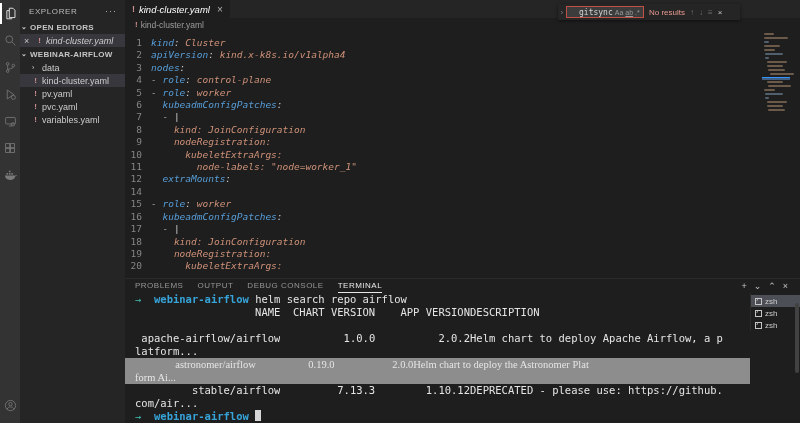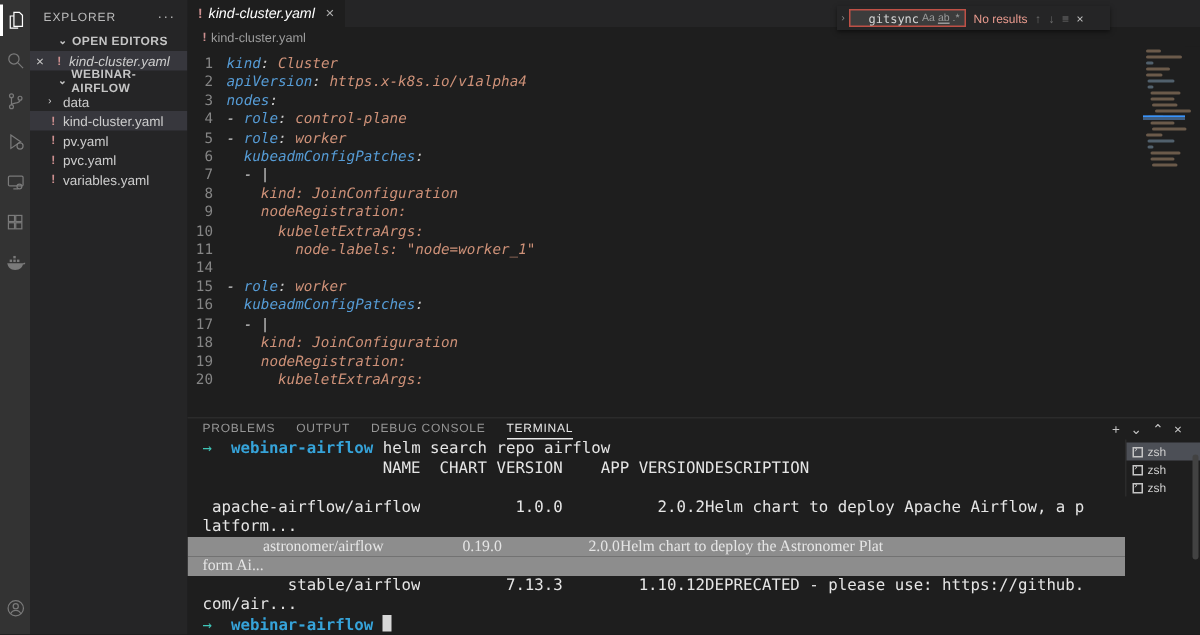--- a/index.html
+++ b/index.html
@@ -13,21 +13,21 @@
   .act-bottom { margin-top:auto; display:flex; flex-direction:column; align-items:center; width:100%; padding-bottom:4px; }
   .act-item { width:20px; height:27px; display:flex; align-items:center; justify-content:center; color:#7a7a7a; position:relative; cursor:pointer; }
   .act-item.active { color:#ffffff; }
   .act-item.active::before { content:""; position:absolute; left:0; top:3px; bottom:3px; width:2px; background:#ffffff; }
   .act-item svg { width:13px; height:13px; display:block; }
 
   
   .sidebar { width:105px; background:#252526; flex:none; color:#cccccc; font-size:9px; overflow:hidden; }
   .sb-title { display:flex; justify-content:space-between; align-items:center; padding:6px 8px 4px 9px; color:#bbbbbb; letter-spacing:.6px; font-size:8px; }
   .sb-more { color:#bbbbbb; letter-spacing:1px; cursor:pointer; font-size:9px; }
-  .sb-sec-h { display:flex; align-items:center; gap:2px; height:14px; padding-left:18px; font-weight:bold; font-size:8px; color:#c5c5c5; letter-spacing:.3px; cursor:pointer; }
+  .sb-sec-h { display:flex; align-items:center; gap:2px; height:14px; padding-left:0; font-weight:bold; font-size:8px; color:#c5c5c5; letter-spacing:.3px; cursor:pointer; }
   .sb-sec-h .chev { font-size:7px; color:#c5c5c5; width:8px; text-align:center; }
   .sb-item { display:flex; align-items:center; height:13px; padding-left:12px; font-size:9px; color:#cccccc; cursor:pointer; white-space:nowrap; overflow:hidden; }
   .sb-item.sel { background:#37373d; }
   .sb-item .close-x { width:10px; color:#c5c5c5; font-size:9px; margin-left:-8px; margin-right:2px; }
   .sb-item .ficon { color:#cc8f8f; width:7px; margin-right:3px; font-size:8px; font-weight:bold; text-align:center; flex:none; }
   .sb-item .fold { color:#cccccc; width:7px; margin-right:3px; font-size:7px; flex:none; }
   .sb-item.italic span.lbl { font-style:italic; }
 
   
   .main { flex:1; display:flex; flex-direction:column; min-width:0; position:relative; }
@@ -219,30 +219,31 @@
     </div>
 
     <div class="breadcrumb">
       <span class="ficon">!</span>
       <span class="lbl">kind-cluster.yaml</span>
     </div>
 
     <div class="editor">
       <div class="code" id="code-lines">
           <div class="cl"><span class="ln">1</span><span class="lc"><span class="tk-key">kind</span><span class="tk-punc">: </span><span class="tk-str">Cluster</span></span></div>
-          <div class="cl"><span class="ln">2</span><span class="lc"><span class="tk-key">apiVersion</span><span class="tk-punc">: </span><span class="tk-str">https.x-k8s.io/v1alpha4</span></span></div>
+          <div class="cl"><span class="ln">2</span><span class="lc"><span class="tk-key">apiVersion</span><span class="tk-punc">: </span><span class="tk-str">kind.x-k8s.io/v1alpha4</span></span></div>
           <div class="cl"><span class="ln">3</span><span class="lc"><span class="tk-key">nodes</span><span class="tk-punc">:</span></span></div>
           <div class="cl"><span class="ln">4</span><span class="lc"><span class="tk-punc">- </span><span class="tk-key">role</span><span class="tk-punc">: </span><span class="tk-str">control-plane</span></span></div>
           <div class="cl"><span class="ln">5</span><span class="lc"><span class="tk-punc">- </span><span class="tk-key">role</span><span class="tk-punc">: </span><span class="tk-str">worker</span></span></div>
           <div class="cl"><span class="ln">6</span><span class="lc"><span class="ig"></span><span class="tk-key">kubeadmConfigPatches</span><span class="tk-punc">:</span></span></div>
           <div class="cl"><span class="ln">7</span><span class="lc"><span class="ig"></span><span class="tk-punc">- |</span></span></div>
           <div class="cl"><span class="ln">8</span><span class="lc"><span class="ig"></span><span class="ig"></span><span class="tk-str">kind: JoinConfiguration</span></span></div>
           <div class="cl"><span class="ln">9</span><span class="lc"><span class="ig"></span><span class="ig"></span><span class="tk-str">nodeRegistration:</span></span></div>
           <div class="cl"><span class="ln">10</span><span class="lc"><span class="ig"></span><span class="ig"></span><span class="ig"></span><span class="tk-str">kubeletExtraArgs:</span></span></div>
           <div class="cl"><span class="ln">11</span><span class="lc"><span class="ig"></span><span class="ig"></span><span class="ig"></span><span class="ig"></span><span class="tk-str">node-labels: "node=worker_1"</span></span></div>
+          <div class="cl"><span class="ln">12</span><span class="lc"><span class="ig"></span><span class="tk-key">extraMounts</span><span class="tk-punc">:</span></span></div>
           <div class="cl"><span class="ln">14</span></div>
           <div class="cl"><span class="ln">15</span><span class="lc"><span class="tk-punc">- </span><span class="tk-key">role</span><span class="tk-punc">: </span><span class="tk-str">worker</span></span></div>
           <div class="cl"><span class="ln">16</span><span class="lc"><span class="ig"></span><span class="tk-key">kubeadmConfigPatches</span><span class="tk-punc">:</span></span></div>
           <div class="cl"><span class="ln">17</span><span class="lc"><span class="ig"></span><span class="tk-punc">- |</span></span></div>
           <div class="cl"><span class="ln">18</span><span class="lc"><span class="ig"></span><span class="ig"></span><span class="tk-str">kind: JoinConfiguration</span></span></div>
           <div class="cl"><span class="ln">19</span><span class="lc"><span class="ig"></span><span class="ig"></span><span class="tk-str">nodeRegistration:</span></span></div>
           <div class="cl"><span class="ln">20</span><span class="lc"><span class="ig"></span><span class="ig"></span><span class="ig"></span><span class="tk-str">kubeletExtraArgs:</span></span></div>
         </div>
       <div class="overview-ruler"></div>
       <div class="minimap" id="minimap">

